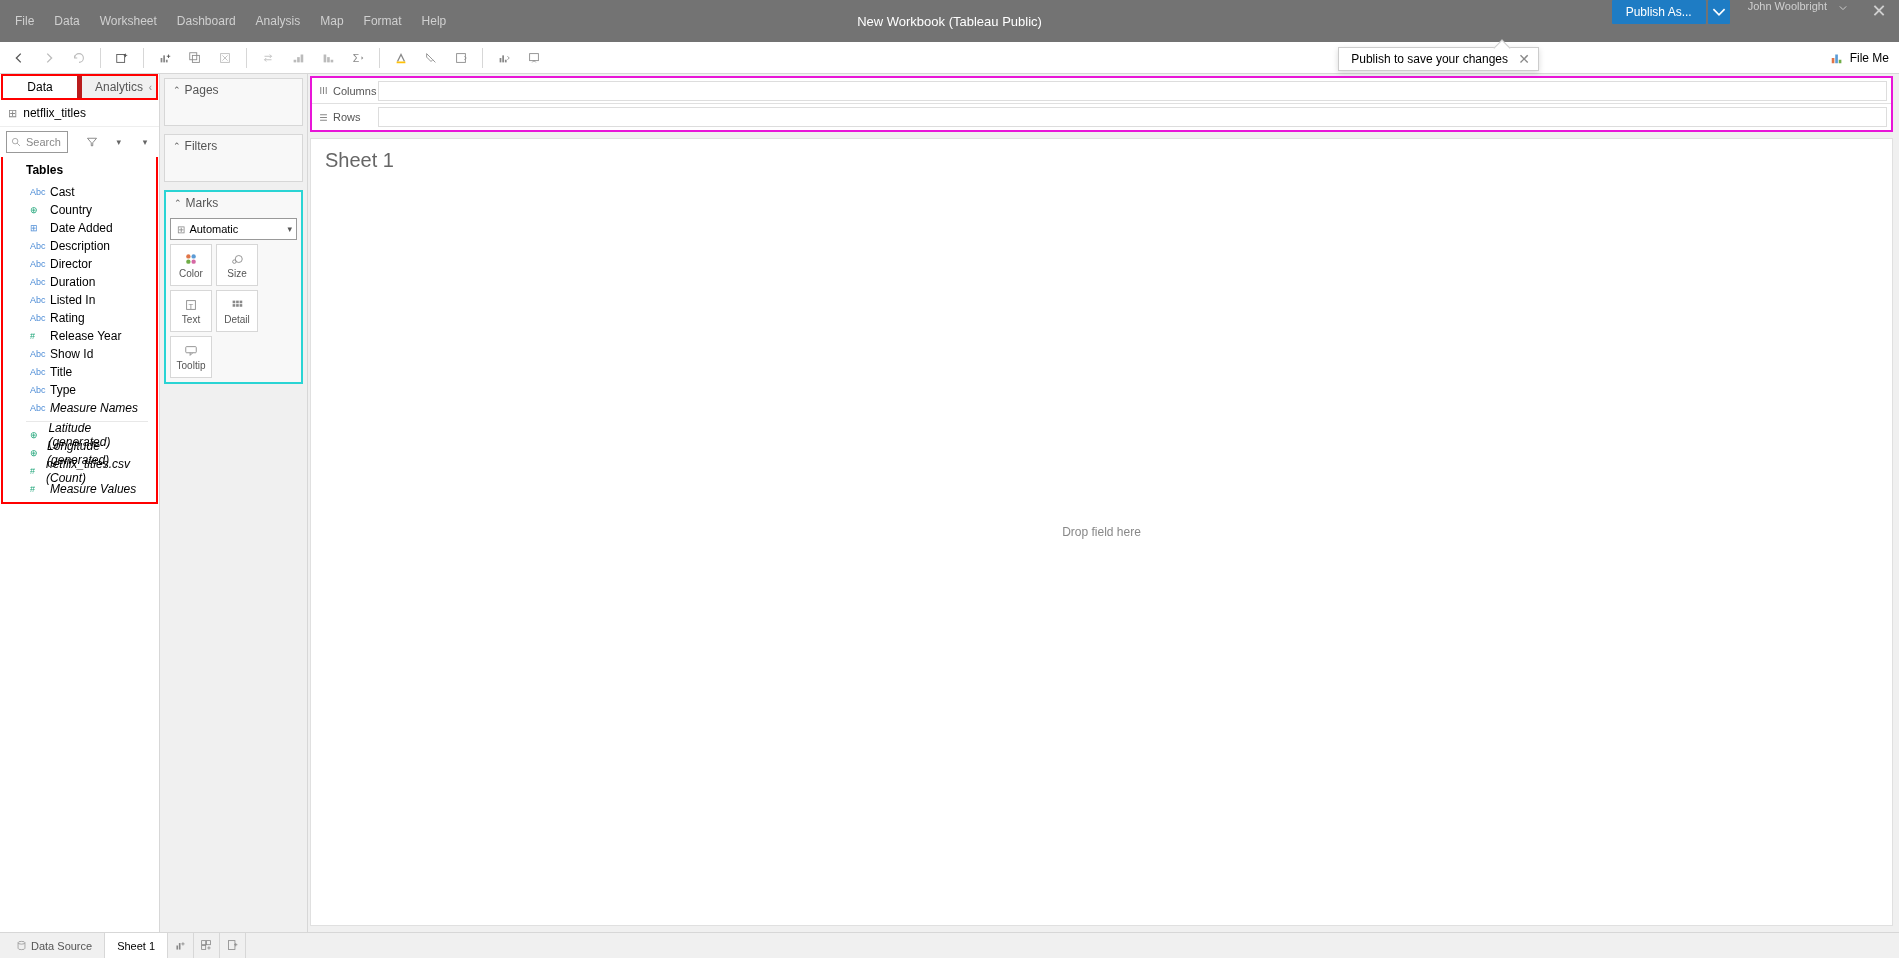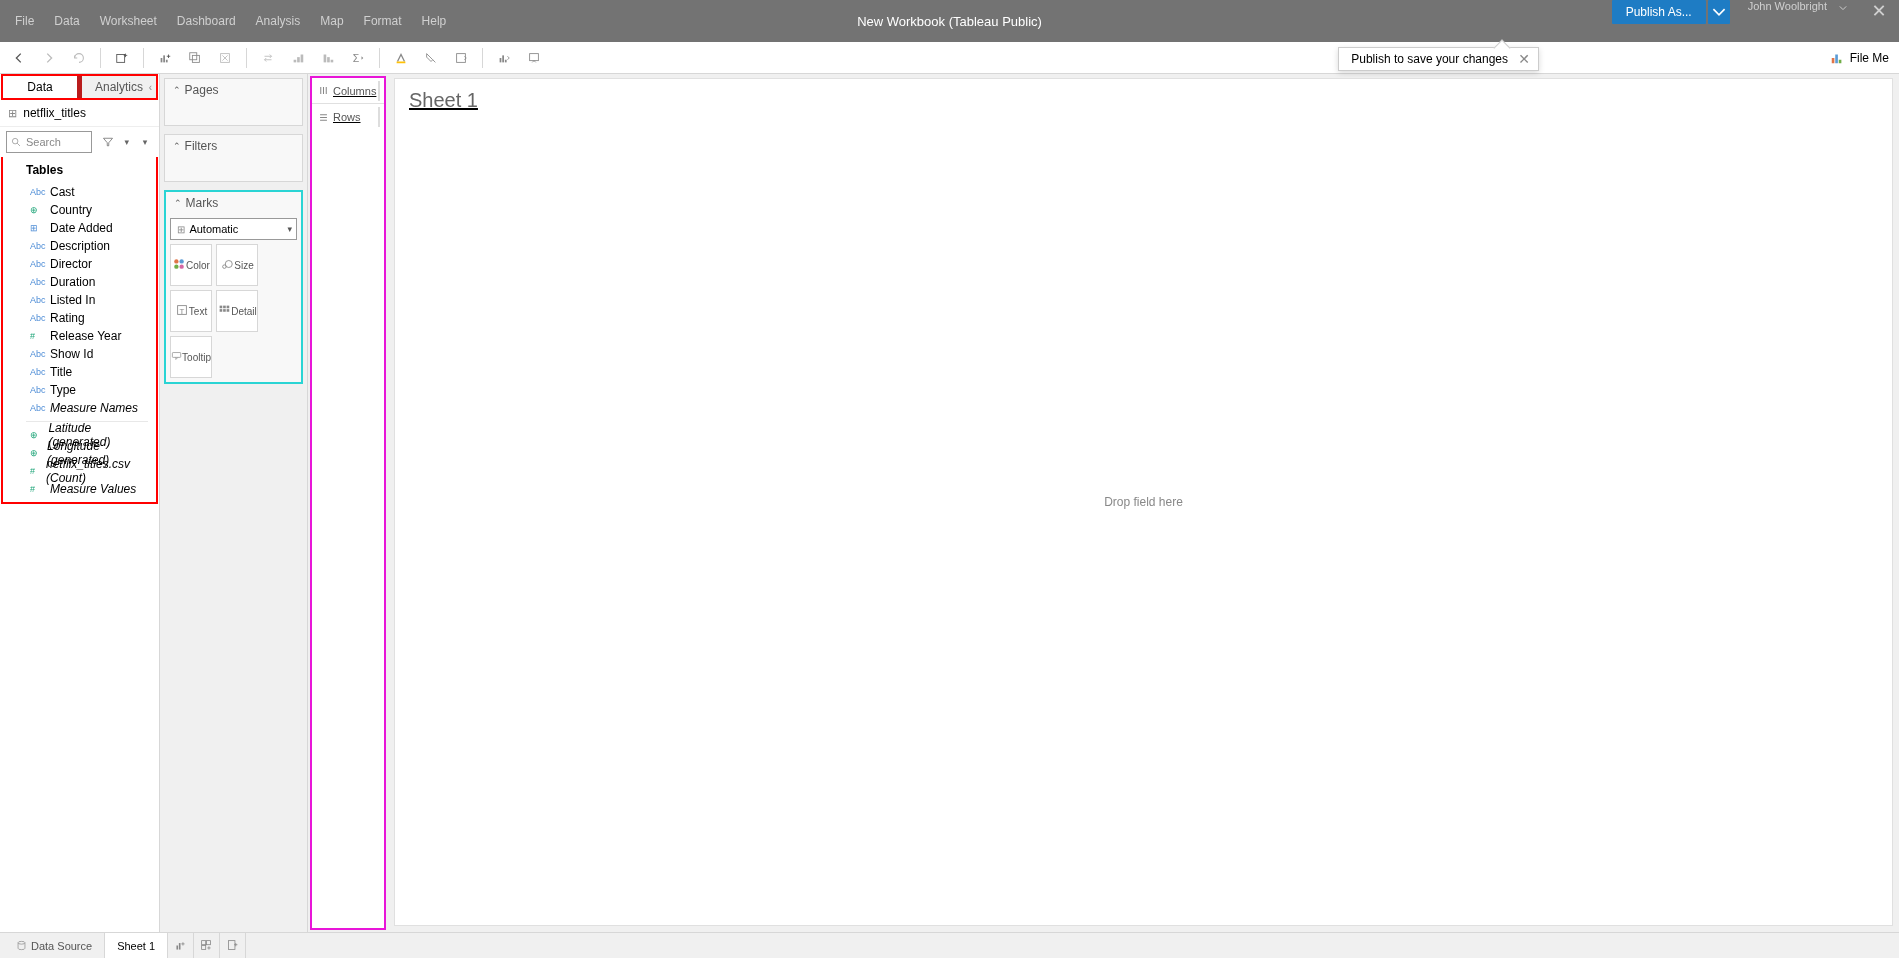--- a/index.html
+++ b/index.html
@@ -36,21 +36,21 @@
 .data-pane { width: 160px; border-right: 1px solid #d7d7d7; }
 .data-tabs { display: flex; height: 26px; border-bottom: 1px solid #d7d7d7; border: 2px solid red; margin: 0 1px 0 1px; }
 .data-tab { flex: 1; font-size: 12px; display: flex; align-items: center; justify-content: center; position: relative; cursor: pointer; }
 .data-tab.active { background: #fff; }
 .data-tab.inactive { background: #f0f0f0; border-left: 5px solid #b91c1c; color: #555; }
 .chevron-left { position: absolute; right: 4px; font-size: 10px; color: #888; }
 
 .data-source-row { padding: 6px 8px; font-size: 12px; display: flex; align-items: center; border-bottom: 1px solid #eee; }
 .ds-icon { color: #888; margin-right: 6px; font-size: 11px; }
 
-.search-row { display: flex; align-items: center; padding: 4px 6px; gap: 8px; }
+.search-row { display: flex; align-items: center; padding: 4px 6px; gap: 16px; }
 .search-box { flex: 1; border: 1px solid #999; height: 22px; display: flex; align-items: center; padding: 0 4px; font-size: 11px; color: #888; }
 .search-box svg { margin-right: 4px; }
 .filter-btn, .dd-btn { width: 16px; height: 20px; display: flex; align-items: center; justify-content: center; color: #666; cursor: pointer; }
 
 
 .fields-wrap { border-left: 2px solid red; border-right: 2px solid red; border-bottom: 2px solid red; margin: 0 1px 0 1px; padding-bottom: 4px; padding-left: 15px;}
 .tables-hdr { font-size: 12px; font-weight: 600; padding: 6px 8px; }
 .field-row { display: flex; align-items: center; padding: 2px 8px 2px 12px; font-size: 12px; cursor: pointer; height: 18px;}
 .field-icon { width: 20px; text-align: left; font-size: 9px; }
 .field-icon.abc { color: #4e8dd6; }
@@ -65,25 +65,25 @@
 .card { background: #f8f8f8; border: 1px solid #d7d7d7; margin-bottom: 8px; }
 .card-hdr { font-size: 12px; padding: 4px 8px; display: flex; align-items: center; color: #555; }
 .card-hdr .caret-up { margin-right: 4px; font-size: 9px; }
 .card-body { min-height: 24px; background: #f8f8f8; }
 
 .marks-card { border: 2px solid #2ad4d4; padding-bottom: 4px;}
 .marks-select { margin: 4px; border: 1px solid #999; background: #fff; height: 22px; display: flex; align-items: center; padding: 0 6px; font-size: 11px; position: relative; cursor: pointer; }
 .marks-select .sel-icon { color: #888; margin-right: 4px; font-size: 10px; }
 .marks-select .sel-caret { position: absolute; right: 4px; font-size: 9px; color: #555; }
 .marks-grid { display: flex; flex-wrap: wrap; gap: 4px; padding: 0 4px; }
-.mark-btn { width: 42px; height: 42px; border: 1px solid #d7d7d7; background: #fff; display: flex; flex-direction: row; align-items: center; justify-content: center; font-size: 10px; color: #555; cursor: pointer; }
+.mark-btn { width: 42px; height: 42px; border: 1px solid #d7d7d7; background: #fff; display: flex; flex-direction: column; align-items: center; justify-content: center; font-size: 10px; color: #555; cursor: pointer; }
 .mark-btn svg { margin-bottom: 2px; }
 
 
-.canvas-area { flex: 1; background: #f0f0f0; display: flex; flex-direction: row; text-decoration: underline; }
+.canvas-area { flex: 1; background: #f0f0f0; display: flex; flex-direction: column; }
 .shelves { border: 2px solid #e815d8; margin: 2px 6px 2px 2px; background: #fff;}
 .shelf { display: flex; align-items: center; height: 26px; border-bottom: 1px solid #e0e0e0; }
 .shelf:last-child{border-bottom:none;}
 .shelf-label { width: 66px; font-size: 11px; color: #555; padding-left: 6px; display: flex; align-items: center; }
 .shelf-label svg { margin-right: 4px; }
 .shelf-drop { flex: 1; background: #fff; border: 1px solid #ddd; height: 20px; margin: 2px 4px 2px 0; }
 
 .sheet-area { flex: 1; background: #fff; margin: 4px 6px 6px 2px; border: 1px solid #e0e0e0; display: flex; flex-direction: column; position: relative;}
 .sheet-title { font-size: 20px; color: #666; padding: 10px 14px; }
 .drop-hint { position: absolute; top: 50%; left: 50%; transform: translate(-50%,-50%); font-size: 12px; color: #888; }

